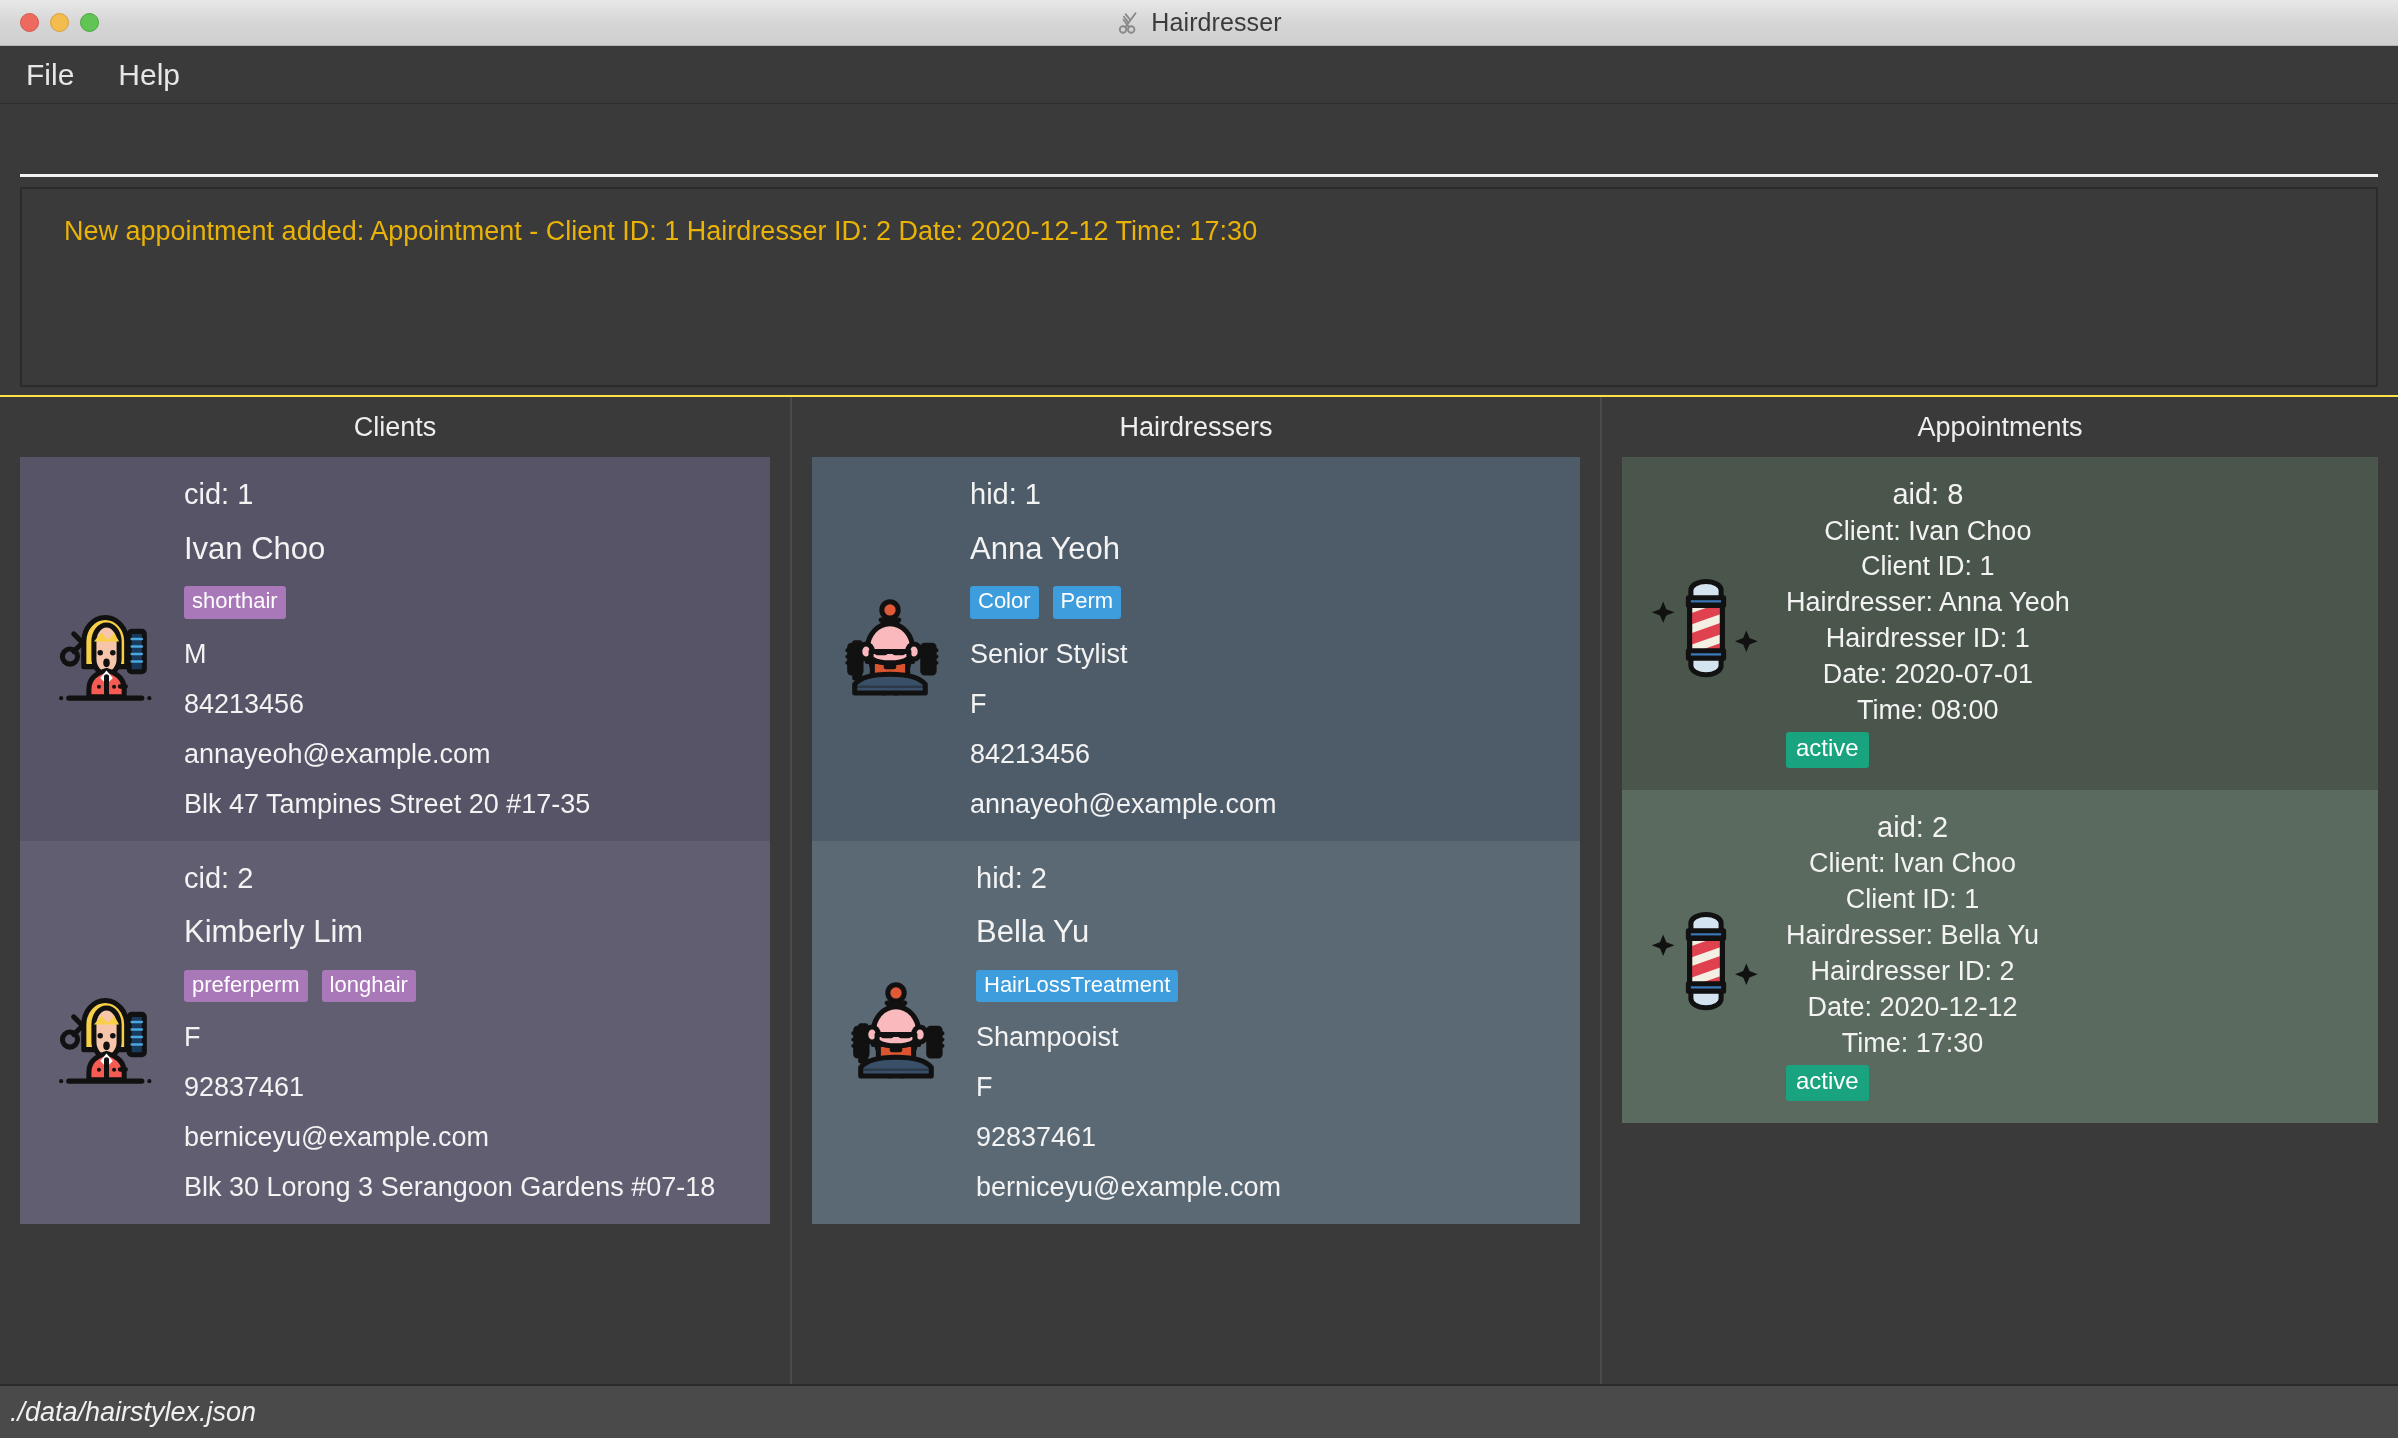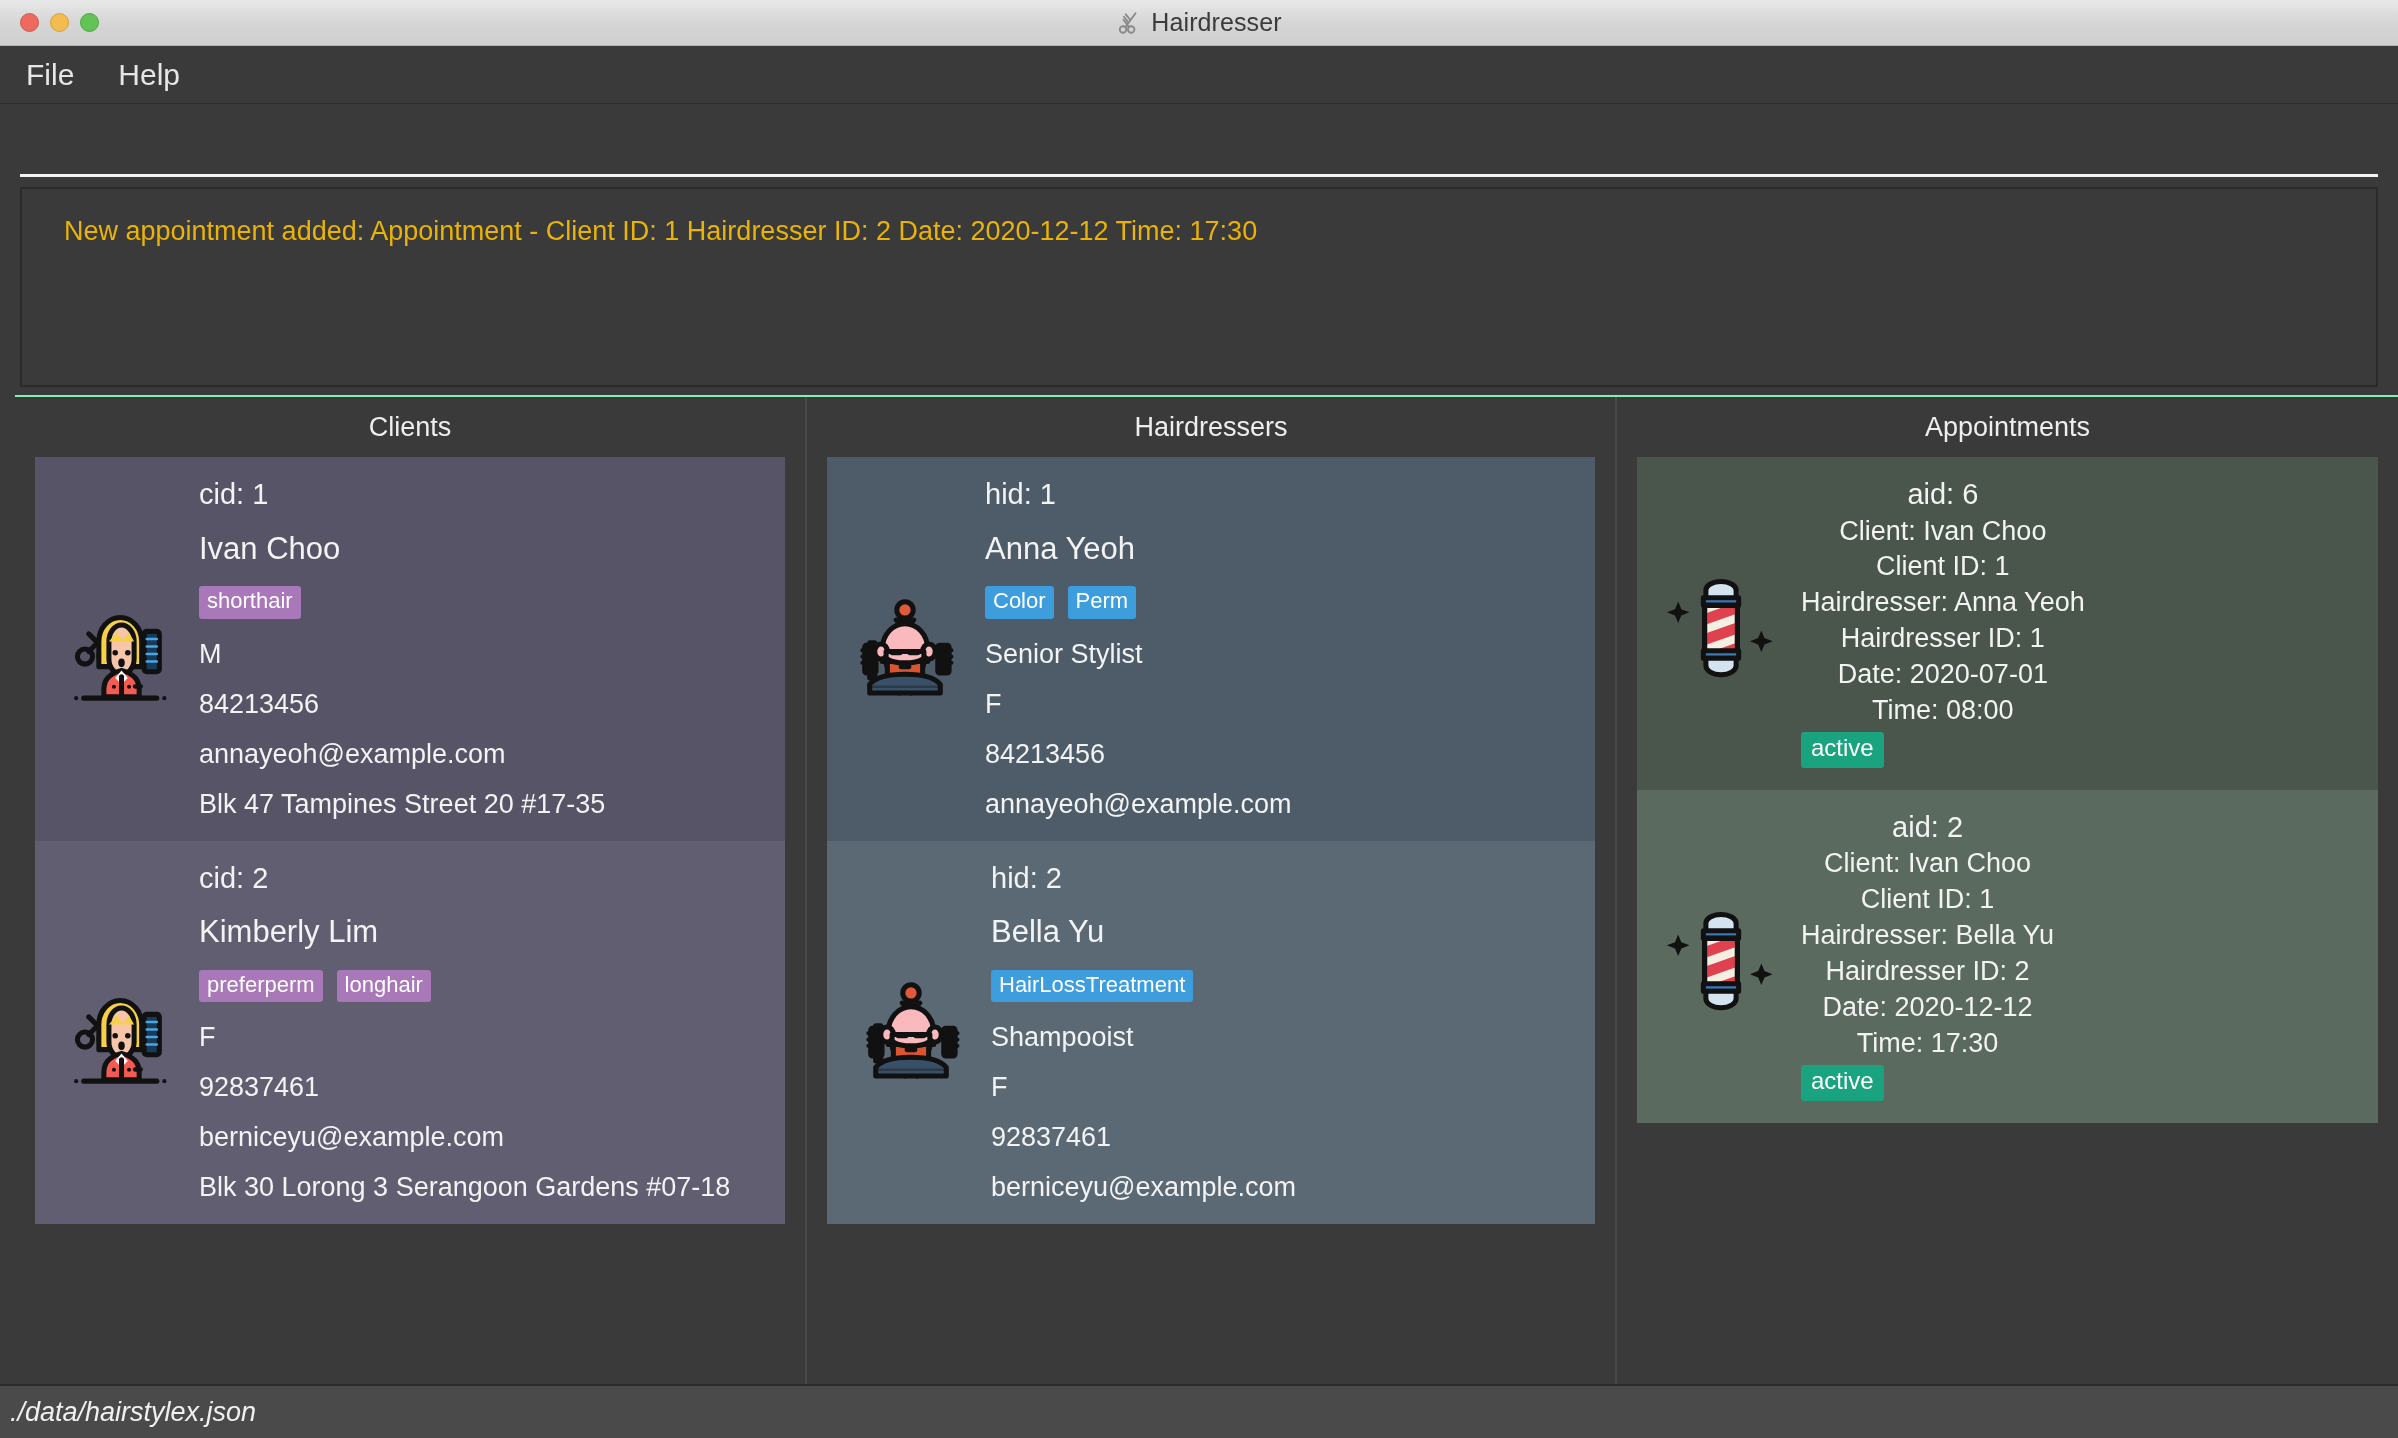--- a/index.html
+++ b/index.html
@@ -56,21 +56,21 @@
   .output-zone { flex: 0 0 218px; background: #3a3a3a; padding: 10px 20px 8px 20px; }
   .output-box {
     width: 100%; height: 100%;
     border: 2px solid #2b2b2b; background: #3a3a3a;
     padding: 24px 42px; color: #eab308; font-size: 27px; line-height: 1.35;
   }
 
   
   .columns {
     flex: 1 1 auto; display: flex; background: #3a3a3a;
-    border-top: 2px solid #86efac; min-height: 0; margin-left: 15px;
+    border-top: 2px solid #fde047; min-height: 0;
   }
   .column { display: flex; flex-direction: column; min-height: 0; position: relative; }
   .column + .column { border-left: 2px solid #4a4a4a; }
   .col-clients      { flex: 0 0 790px; }
   .col-hairdressers { flex: 0 0 810px; }
   .col-appointments { flex: 1 1 auto; text-align: center; }
 
   .col-header {
     flex: 0 0 60px; display: flex; align-items: center; justify-content: center;
     font-size: 27px; color: #eeeeee;
@@ -354,21 +354,21 @@
                 <clipPath id="p1">
                     <rect x="37" y="36" width="26" height="38"></rect>
                   </clipPath>
                 <rect x="37" y="36" width="26" height="38" fill="none"></rect>
                 <rect x="36" y="72" width="28" height="6" fill="#3a78b8"></rect>
                 <path d="M38 78h24v6a12 7 0 0 1-24 0z" fill="#d3e3ef"></path>
               </g>
             </svg>
           </div>
           <div class="card-fields">
-            <span class="field id-line">aid: 6</span>
+            <span class="field id-line">aid: 8</span>
             <span class="field">Client:  Ivan Choo</span>
             <span class="field">Client ID: 1</span>
             <span class="field">Hairdresser:  Anna Yeoh</span>
             <span class="field">Hairdresser ID: 1</span>
             <span class="field">Date: 2020-07-01</span>
             <span class="field">Time: 08:00</span>
             <span class="tag-row">
               <span class="tag appt-tag">active</span>
             </span>
           </div>

